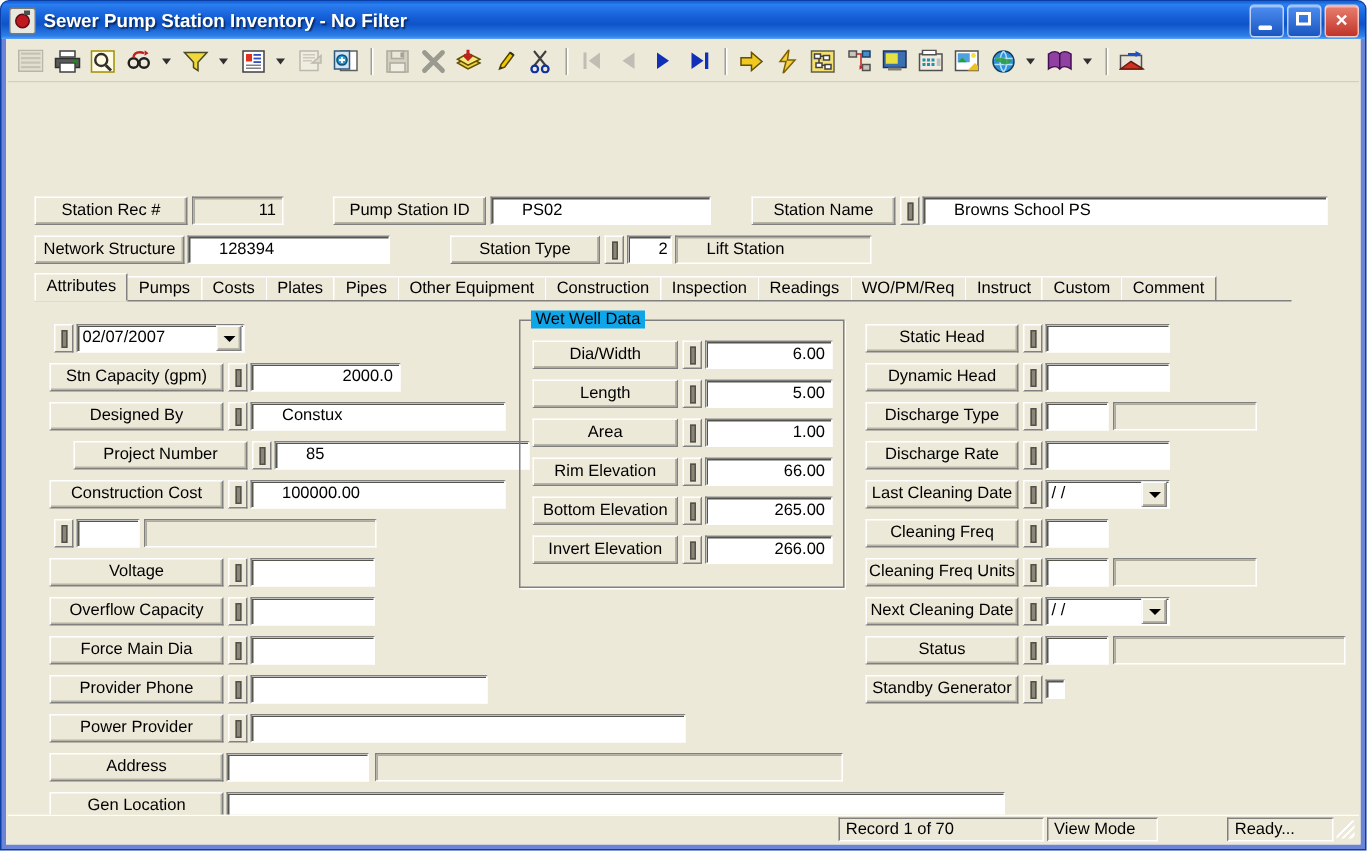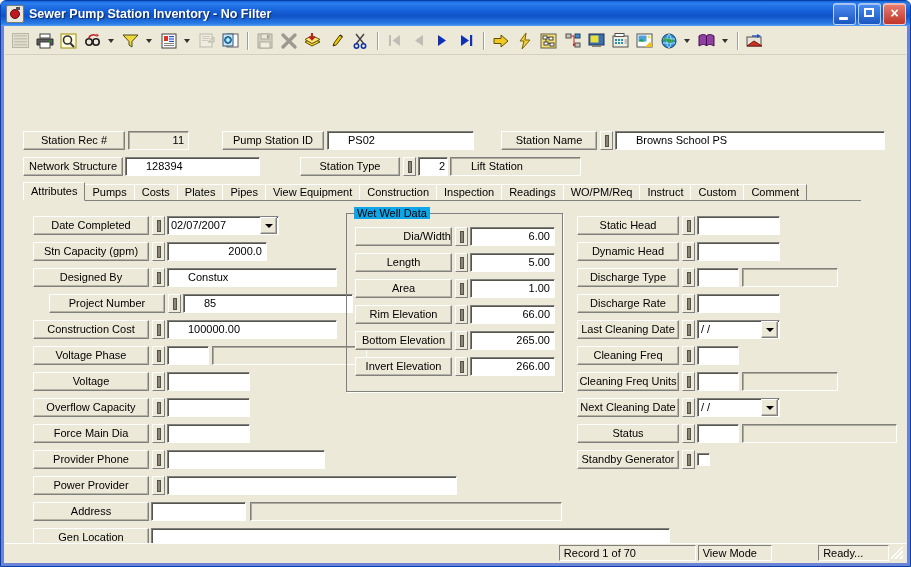--- a/index.html
+++ b/index.html
@@ -700,34 +700,33 @@
         <div class="gap2"></div>
         <div class="finp ro" style="width:131px;">Lift Station</div>
       </div>
 
       <div class="tabstrip" id="tabstrip">
           <div class="tab active">Attributes</div>
           <div class="tab">Pumps</div>
           <div class="tab">Costs</div>
           <div class="tab">Plates</div>
           <div class="tab">Pipes</div>
-          <div class="tab">View Equipment</div>
+          <div class="tab">Other Equipment</div>
           <div class="tab">Construction</div>
           <div class="tab">Inspection</div>
           <div class="tab">Readings</div>
           <div class="tab">WO/PM/Req</div>
           <div class="tab">Instruct</div>
           <div class="tab">Custom</div>
           <div class="tab">Comment</div>
         </div>
       <div class="tabline"></div>
 
       <div id="left-col">
           <div class="row" style="left: 28px; top: 161px;">
-            <div class="fbtn" style="width: 116px;">Date Completed</div>
             <div style="width: 3px; flex: 0 0 3px;"></div>
             <div class="flook"></div>
             <div style="width: 2px; flex: 0 0 2px;"></div>
             <div class="fcombo" style="width: 112px;">
               <div class="val">02/07/2007</div>
               <div class="btn">
                 <i></i>
               </div>
             </div>
           </div>
@@ -753,21 +752,20 @@
             <div class="finp" style="width: 170px;">85</div>
           </div>
           <div class="row" style="left: 28px; top: 265px;">
             <div class="fbtn" style="width: 116px;">Construction Cost</div>
             <div style="width: 3px; flex: 0 0 3px;"></div>
             <div class="flook"></div>
             <div style="width: 2px; flex: 0 0 2px;"></div>
             <div class="finp" style="width: 170px;">100000.00</div>
           </div>
           <div class="row" style="left: 28px; top: 291px;">
-            <div class="fbtn" style="width: 116px;">Voltage Phase</div>
             <div style="width: 3px; flex: 0 0 3px;"></div>
             <div class="flook"></div>
             <div style="width: 2px; flex: 0 0 2px;"></div>
             <div class="finp" style="width: 25px;"></div>
             <div style="width: 3px; flex: 0 0 3px;"></div>
             <div class="finp ro" style="width: 155px;"></div>
           </div>
           <div class="row" style="left: 28px; top: 317px;">
             <div class="fbtn" style="width: 116px;">Voltage</div>
             <div style="width: 3px; flex: 0 0 3px;"></div>
@@ -818,21 +816,21 @@
             <div style="width: 2px; flex: 0 0 2px;"></div>
             <div class="finp" style="width: 519px;"></div>
           </div>
         </div>
 
       <div class="groupbox" style="left:341px; top:158px; width:217px; height:179px;">
         <div class="gtitle">Wet Well Data</div>
       </div>
       <div id="wet-well-fields">
           <div class="row" style="left: 350px; top: 172px;">
-            <div class="fbtn" style="width: 97px; text-align: right;">Dia/Width</div>
+            <div class="fbtn" style="width: 97px;">Dia/Width</div>
             <div style="width: 3px; flex: 0 0 3px;"></div>
             <div class="flook"></div>
             <div style="width: 2px; flex: 0 0 2px;"></div>
             <div class="finp num" style="width: 85px;">6.00</div>
           </div>
           <div class="row" style="left: 350px; top: 198px;">
             <div class="fbtn" style="width: 97px;">Length</div>
             <div style="width: 3px; flex: 0 0 3px;"></div>
             <div class="flook"></div>
             <div style="width: 2px; flex: 0 0 2px;"></div>

